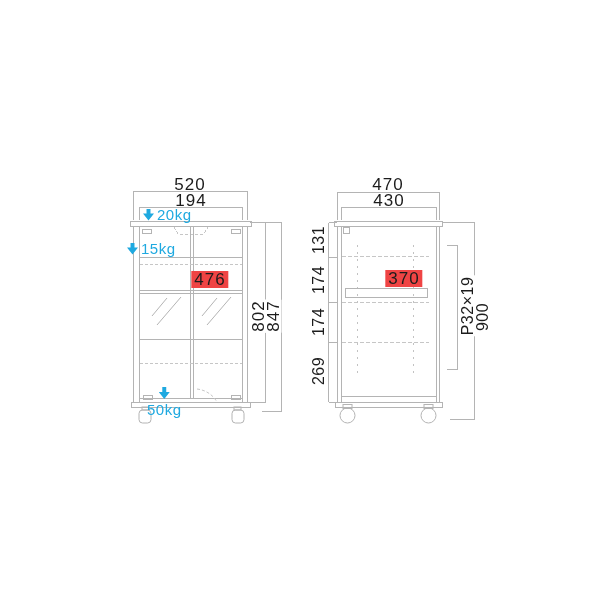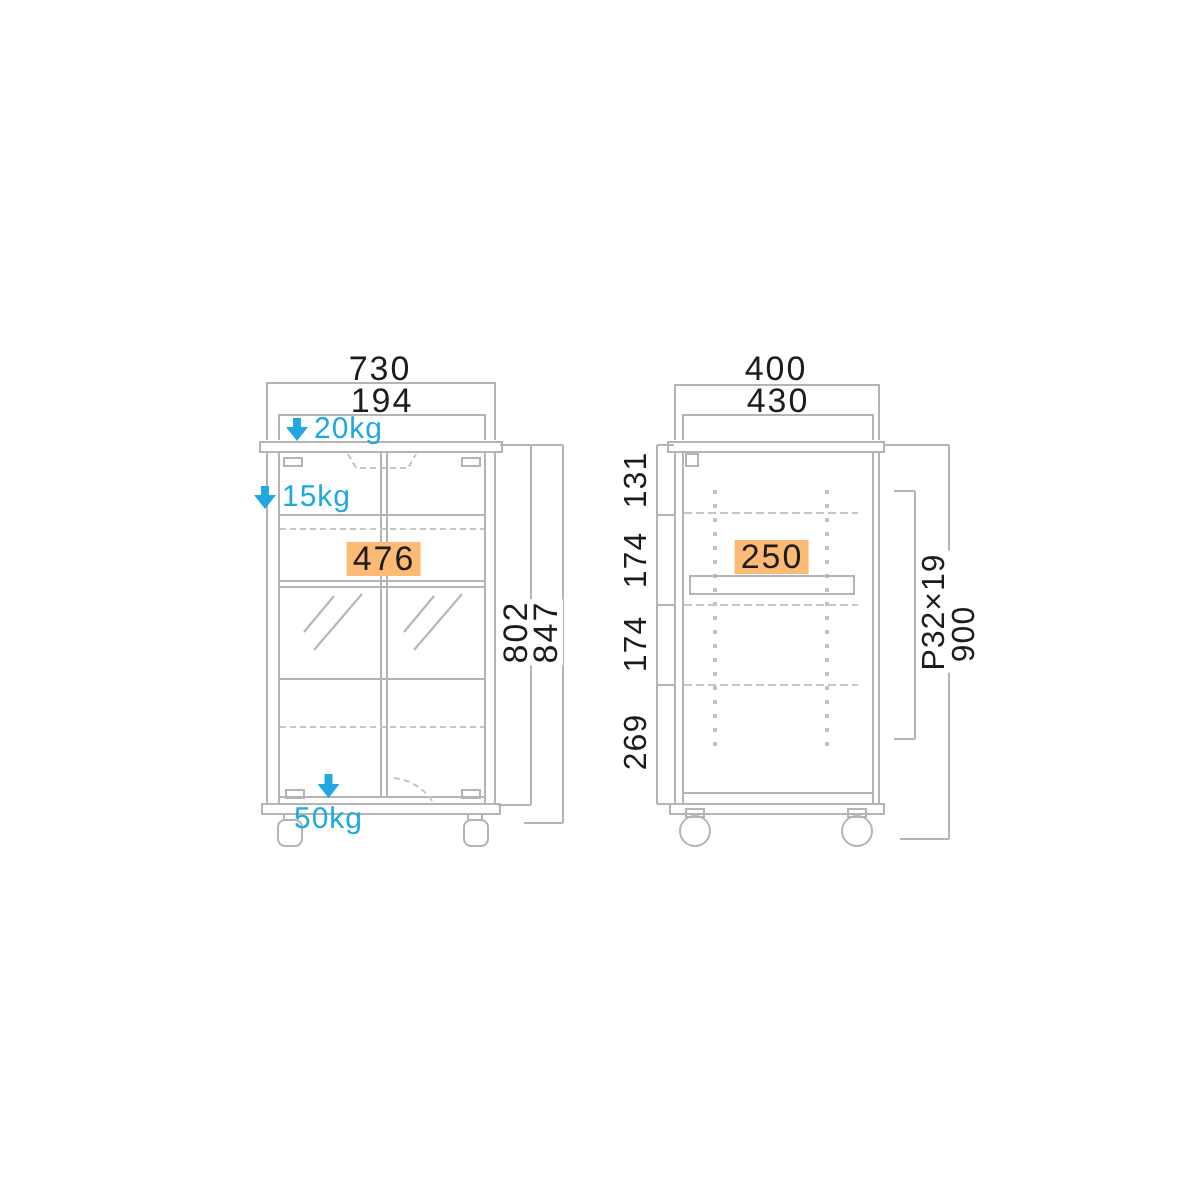--- a/index.html
+++ b/index.html
@@ -9,21 +9,21 @@
   }
   svg{position:absolute;left:0;top:0;}
   .label{
     position:absolute;color:#1c1c1c;white-space:nowrap;
     font-family:"Liberation Sans",sans-serif;line-height:1;
   }
   .dim{font-size:17px;letter-spacing:1px;}
   .dim-sm{font-size:16px;letter-spacing:0.5px;}
   .centered{transform:translateX(-50%);}
   .rot{transform:translate(-50%,-50%) rotate(-90deg);background:#fff;padding:0 1px;}
-  .bgw{background:#fdba74;padding:0 3px;}
+  .bgw{background:#ef4444;padding:0 3px;margin-left:18px;}
   .load{
     position:absolute;display:flex;align-items:center;gap:3px;
     color:#1fa9e0;font-size:15px;letter-spacing:0.5px;line-height:1;text-align:right;
   }
   .arrow-down{
     display:inline-block;width:11px;height:12px;background:#1fa9e0;
     clip-path:polygon(32% 0,68% 0,68% 42%,100% 42%,50% 100%,0 42%,32% 42%);
   }
 </style>
 </head>
@@ -147,47 +147,47 @@
         <rect x="343" y="404.5" width="9" height="4"></rect>
         <circle cx="347.5" cy="415.5" r="7.5"></circle>
       </g>
       <g>
         <rect x="424" y="404.5" width="9" height="4"></rect>
         <circle cx="428.5" cy="415.5" r="7.5"></circle>
       </g>
     </g>
   </svg>
 
-  <div class="label dim centered" style="left:190px;top:176px;">730</div>
+  <div class="label dim centered" style="left:190px;top:176px;">520</div>
   <div class="label dim centered" style="left:191px;top:192px;">194</div>
 
   <div class="load" style="left:143px;top:207px;">
     <span class="arrow-down"></span>
       <span>20kg</span>
   </div>
   <div class="load" style="left:127px;top:241px;">
     <span class="arrow-down"></span>
       <span>15kg</span>
   </div>
   <div class="load" style="left:147px;top:387px;flex-direction:column;">
     <span class="arrow-down"></span>
       <span>50kg</span>
   </div>
 
   <div class="label dim centered bgw" style="left:192px;top:271px;">476</div>
 
   <div class="label dim rot" style="left:258px;top:316px;">802</div>
   <div class="label dim rot" style="left:273px;top:316px;">847</div>
 
-  <div class="label dim centered" style="left:388px;top:176px;">400</div>
+  <div class="label dim centered" style="left:388px;top:176px;">470</div>
   <div class="label dim centered" style="left:389px;top:192px;">430</div>
 
   <div class="label dim-sm rot" style="left:319px;top:240px;">131</div>
   <div class="label dim-sm rot" style="left:319px;top:280px;">174</div>
   <div class="label dim-sm rot" style="left:319px;top:322px;">174</div>
   <div class="label dim-sm rot" style="left:319px;top:371px;">269</div>
 
-  <div class="label dim centered bgw" style="left:386px;top:270px;">250</div>
+  <div class="label dim centered bgw" style="left:386px;top:270px;">370</div>
 
   <div class="label dim-sm rot" style="left:468px;top:306px;">P32×19</div>
   <div class="label dim-sm rot" style="left:483px;top:317px;">900</div>
 
 </div>
 
 </body></html>

